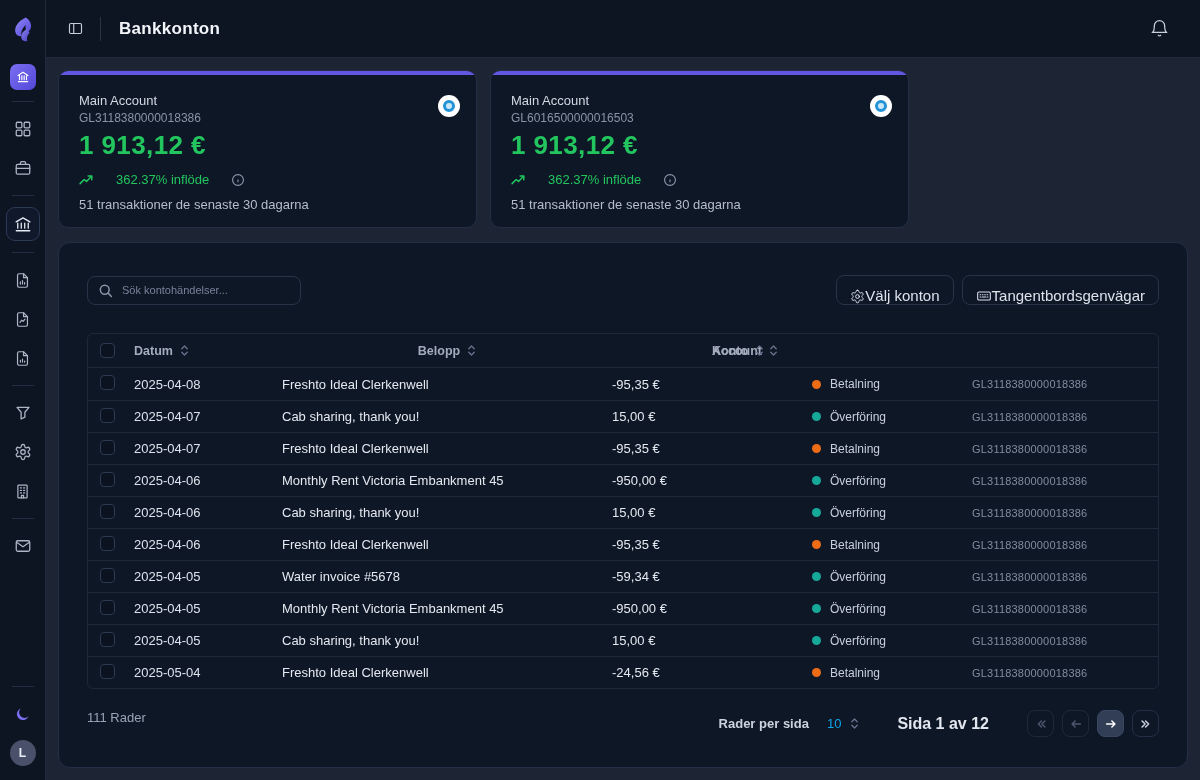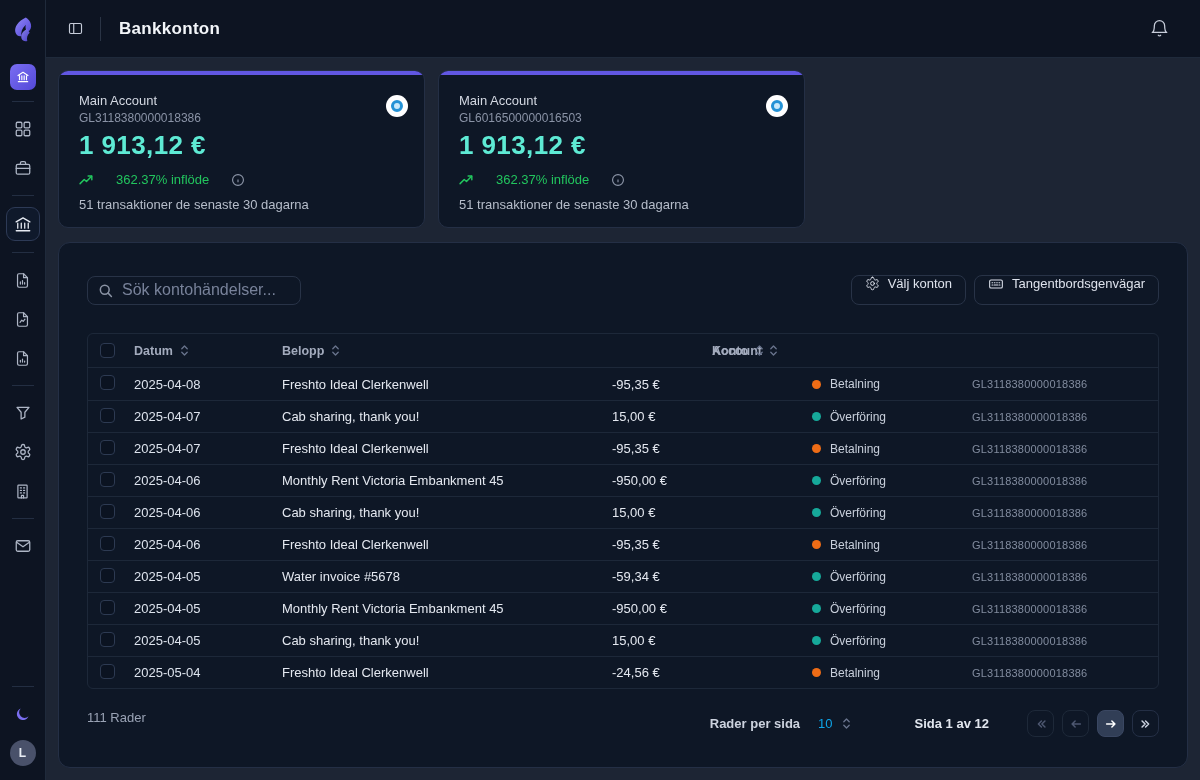--- a/index.html
+++ b/index.html
@@ -49,81 +49,81 @@
   .tb-icon{width:30px;height:30px;border:none;background:transparent;color:#c7cdda;cursor:pointer;
     display:flex;align-items:center;justify-content:center;border-radius:6px;}
   .tb-icon svg{stroke:currentColor;fill:none;stroke-width:1.6;stroke-linecap:round;stroke-linejoin:round;}
   .tb-vsep{width:1px;height:24px;background:#2a3445;margin:0 18px 0 10px;}
   .page-title{font-size:17px;font-weight:700;letter-spacing:.3px;color:var(--txt-hi);}
   .tb-right{margin-left:auto;display:flex;align-items:center;}
 
   
   .main{position:absolute;left:46px;top:58px;right:0;bottom:0;padding:12px;display:flex;flex-direction:column;}
   .cards{display:flex;gap:13px;}
-  .card{position:relative;width:367px;height:158px;background:var(--bg-panel);border:1px solid var(--border-panel);
+  .card{position:relative;width:419px;height:158px;background:var(--bg-panel);border:1px solid var(--border-panel);
     border-radius:10px;padding:22px 20px 0;overflow:hidden;}
   .card::before{content:"";position:absolute;left:0;top:0;right:0;height:4px;background:var(--accent);}
   .card-name{font-size:13px;color:#d3d8e2;}
   .card-number{font-size:12px;color:var(--txt-low);margin-top:3px;}
-  .card-balance{font-size:26px;font-weight:700;letter-spacing:.4px;color:#5eead4;margin-top:5px;}
+  .card-balance{font-size:26px;font-weight:700;letter-spacing:.4px;color:#22c55e;margin-top:5px;}
   .card-trend{display:flex;align-items:center;gap:22px;margin-top:11px;}
   .card-trend svg{flex:0 0 auto;}
   .trend-label{font-size:13px;color:var(--green);}
   .info-ic{display:inline-flex;color:#8d96a8;cursor:pointer;}
   .info-ic svg{stroke:currentColor;fill:none;stroke-width:1.3;}
   .card-note{font-size:13px;color:#b6bdca;margin-top:10px;}
   .badge{position:absolute;right:16px;top:24px;width:22px;height:22px;border-radius:50%;background:#fff;
     display:flex;align-items:center;justify-content:center;}
   .badge-dot{width:12px;height:12px;border-radius:50%;background:#c9e9fb;border:3.5px solid #2492d6;}
 
   
   .panel{flex:1;margin-top:14px;background:var(--bg-panel);border:1px solid var(--border-panel);border-radius:12px;
     padding:32px 28px 30px;display:flex;flex-direction:column;min-height:0;}
   .toolbar{display:flex;align-items:center;height:30px;}
   .search{display:flex;align-items:center;gap:9px;width:214px;height:29px;border:1px solid #283347;border-radius:8px;
     padding:0 10px;color:#8a93a4;background:transparent;}
   .search svg{stroke:currentColor;fill:none;stroke-width:1.6;stroke-linecap:round;flex:0 0 auto;}
-  .search input{border:none;outline:none;background:transparent;color:#dfe4ee;font-size:16px;width:100%;
+  .search input{border:none;outline:none;background:transparent;color:#dfe4ee;font-size:11px;width:100%;
     font-family:"Liberation Sans",sans-serif;}
   .search input::placeholder{color:#78829a;}
   .toolbar-right{margin-left:auto;display:flex;gap:8px;}
-  .ghost-btn{display:flex;align-items:flex-start;gap:8px;height:30px;padding:0 13px;border:1px solid #283347;border-radius:8px;
-    background:transparent;color:#dde2ec;font-size:13px;font-family:"Liberation Sans",sans-serif;cursor:pointer;}
+  .ghost-btn{display:flex;align-items:flex-end;height:30px;padding:0 13px;border:1px solid #283347;border-radius:8px;
+    background:transparent;color:#dde2ec;font-size:15px;font-family:"Liberation Sans",sans-serif;cursor:pointer;}
   .ghost-btn svg{stroke:currentColor;fill:none;stroke-width:1.6;stroke-linecap:round;stroke-linejoin:round;}
 
   
   .table{margin-top:28px;border:1px solid var(--border-soft);border-radius:6px;overflow:hidden;}
   .trow,.thead{display:grid;grid-template-columns:34px 148px 330px 100px 260px 1fr;align-items:center;
     padding:0 16px 0 12px;}
   .thead{height:34px;border-bottom:1px solid var(--border-soft);}
   .trow{height:32px;}
   .trow + .trow{border-top:1px solid var(--border-soft);}
   .hcell{display:flex;align-items:center;gap:7px;font-size:12.5px;color:#a3abbd;font-weight:600;}
-  .hcell.right{justify-content:flex-start;}
+  .hcell.right{justify-content:center;}
   .hcell.cat, .cell.cat{padding-left:100px;}
   .sort{display:inline-flex;color:#68738c;cursor:pointer;}
   .sort svg{stroke:currentColor;fill:none;stroke-width:1.5;stroke-linecap:round;stroke-linejoin:round;}
   .checkbox{width:15px;height:15px;border:1.5px solid #2d3a52;border-radius:4px;background:rgba(9,15,28,.45);
     display:inline-block;cursor:pointer;}
   .cell{font-size:13px;color:#e4e8f0;white-space:nowrap;overflow:hidden;text-overflow:ellipsis;}
   .cell.date{color:#dde3ed;}
   .cell.amount{}
   .cell.cat{display:flex;align-items:center;gap:9px;font-size:12px;color:#c8cfdb;}
   .dot{width:9px;height:9px;border-radius:50%;flex:0 0 auto;}
   .cell.konto{font-size:11px;color:#828c9f;letter-spacing:.2px;}
 
   
   .pfooter{margin-top:auto;display:flex;}
   .rows-total{font-size:13px;color:#9aa3b5;}
   .pf-right{margin-left:auto;display:flex;align-items:center;}
   .pp-label{font-size:13px;font-weight:600;color:#ccd2de;}
   .pp-select{display:flex;align-items:center;gap:9px;margin-left:18px;cursor:pointer;}
   .pp-value{font-size:13px;color:#0ea5e9;}
   .pp-select svg{stroke:#68738c;fill:none;stroke-width:1.5;stroke-linecap:round;stroke-linejoin:round;}
-  .page-status{font-size:13px;font-weight:700;color:#e2e7ef;margin-left:64px;}
+  .page-status{font-size:16px;font-weight:700;color:#e2e7ef;margin-left:38px;}
   .pager{display:flex;gap:8px;margin-left:38px;}
   .pg-btn{width:27px;height:27px;border-radius:8px;border:1px solid #242f45;background:transparent;cursor:pointer;
     display:flex;align-items:center;justify-content:center;color:#cbd2e0;}
   .pg-btn svg{stroke:currentColor;fill:none;stroke-width:1.7;stroke-linecap:round;stroke-linejoin:round;}
   .pg-btn.disabled{color:#4d5770;border-color:#1e2939;}
   .pg-btn.primary{background:#313e56;border-color:#3a4762;color:#fff;}
 </style>
 </head>
 <body>
 

